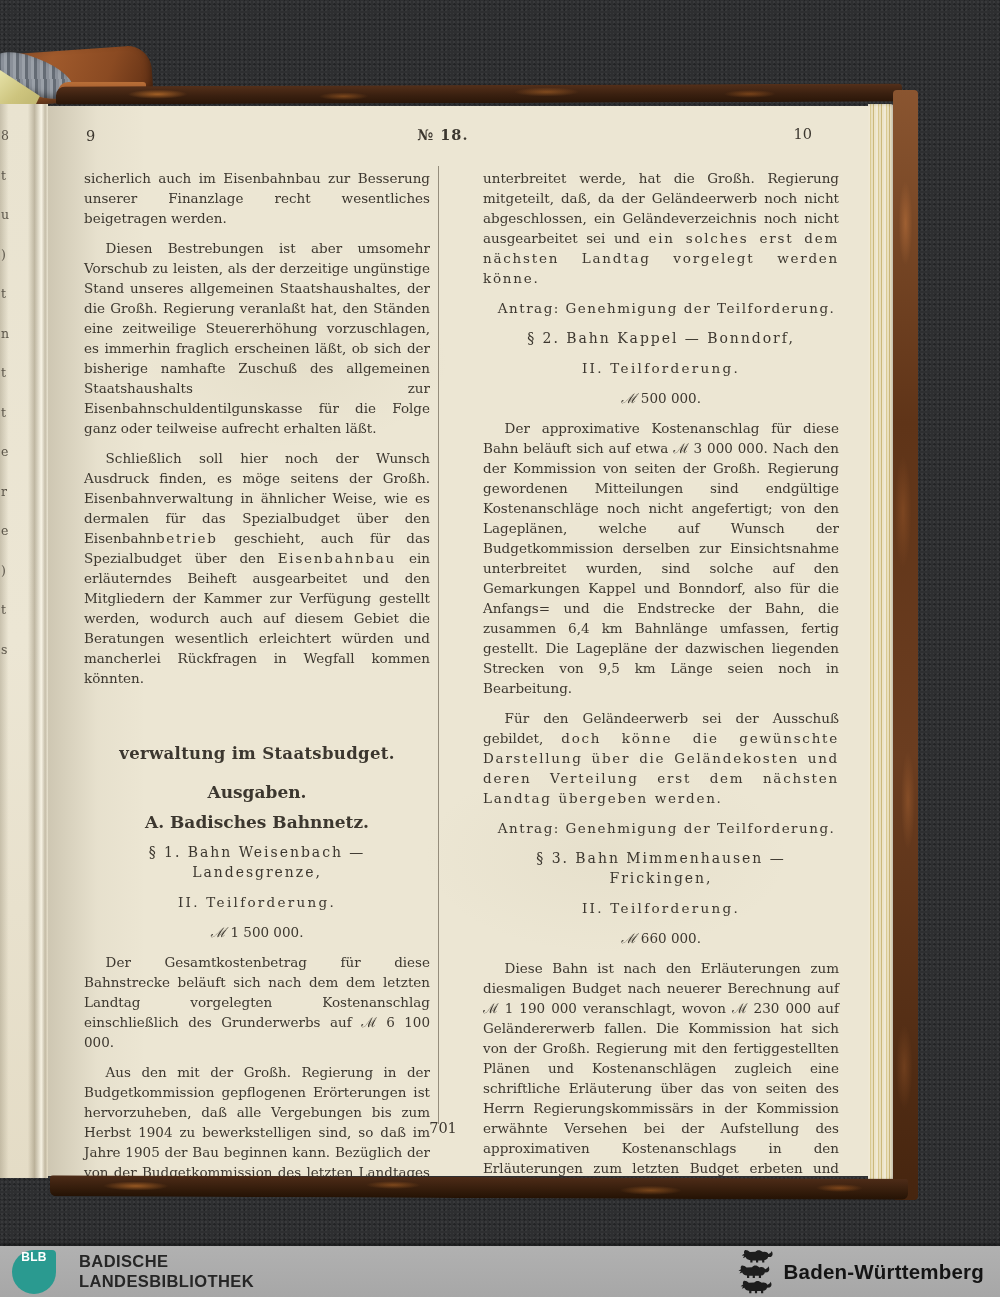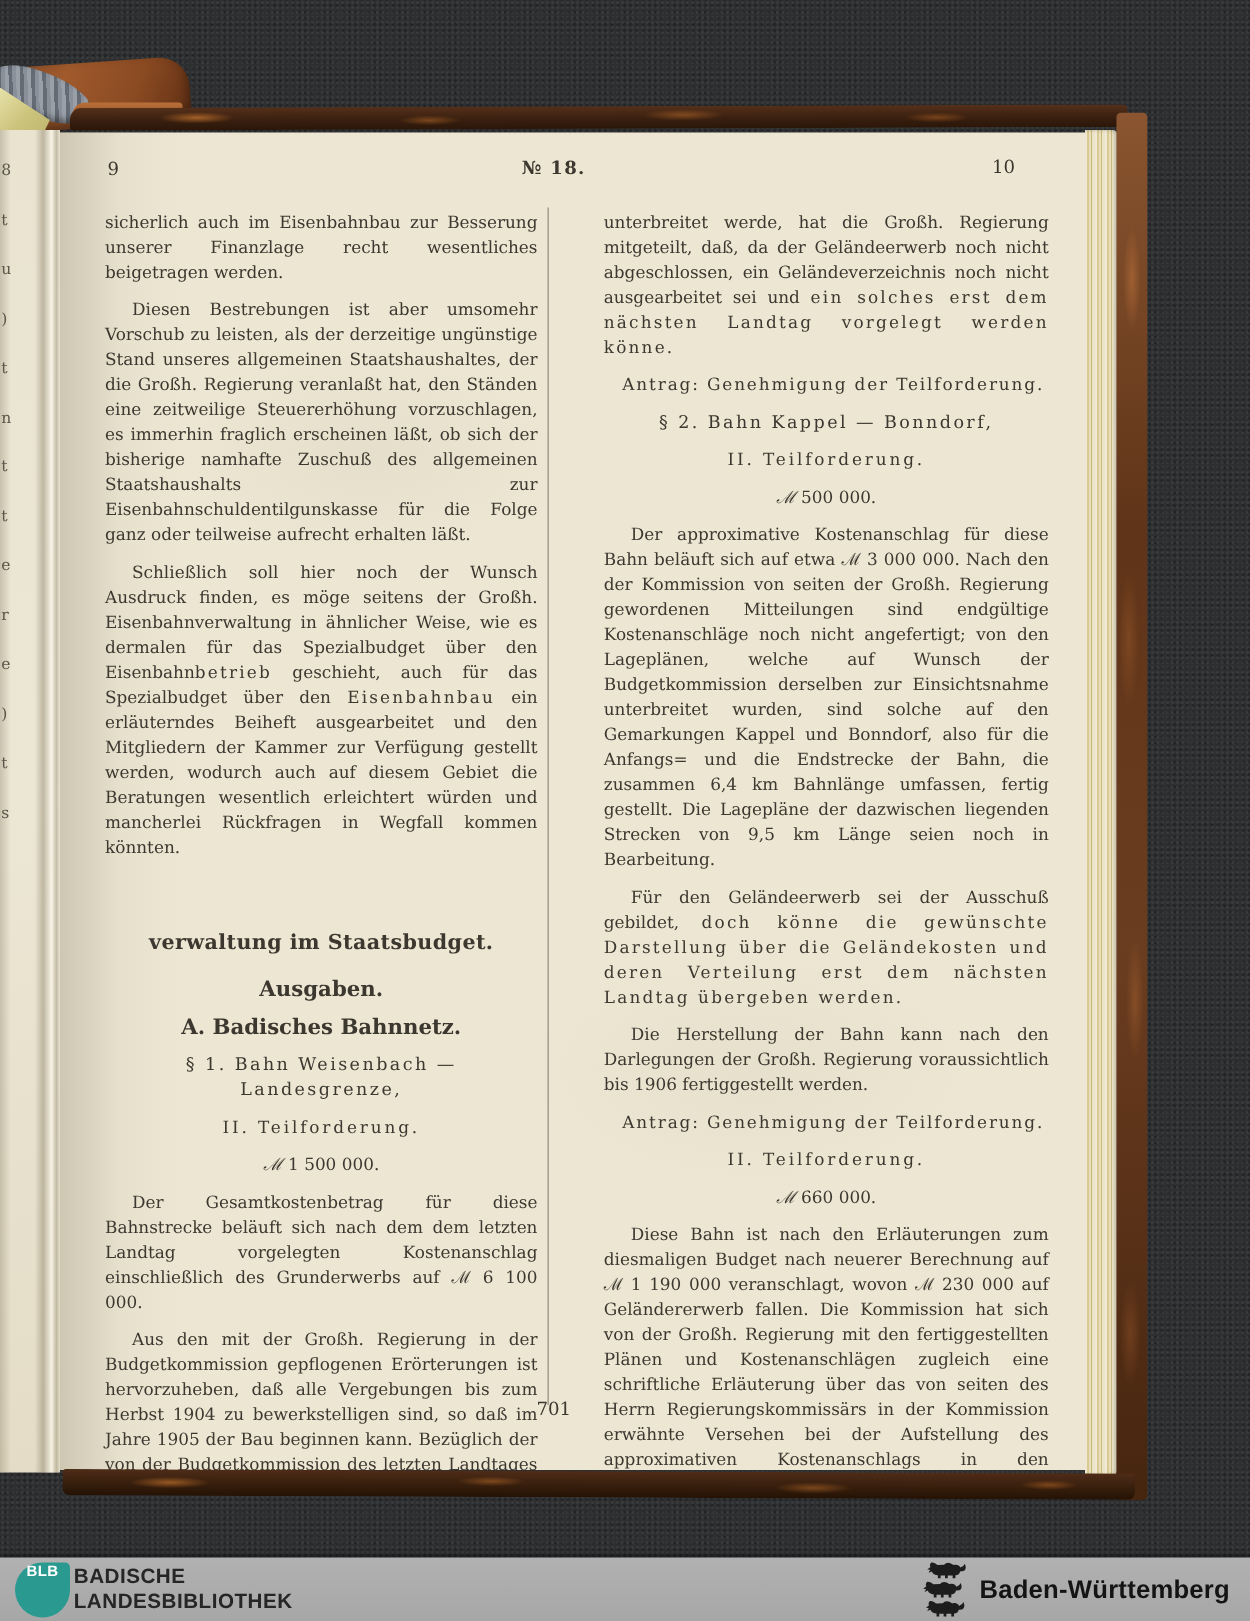--- a/index.html
+++ b/index.html
@@ -141,21 +141,21 @@
     font-family:"Liberation Sans","DejaVu Sans",sans-serif;
     box-shadow:0 -3px 4px rgba(0,0,0,.35);
   }
   .blb-badge {
     width:44px; height:44px; flex:0 0 auto;
     background:#2a9a90; border-radius:50% 4px 50% 50%;
     display:flex; justify-content:center;
     color:#ffffff; font-weight:bold; font-size:12px; letter-spacing:.3px;
   }
   .lib-name {
-    margin-left:3px; font-weight:bold; font-size:16.5px; line-height:1.18;
+    margin-left:23px; font-weight:bold; font-size:16.5px; line-height:1.18;
     color:#262626; letter-spacing:.4px;
   }
   .foot-right { margin-left:auto; display:flex; align-items:center; gap:9px; padding-right:4px; }
   .lions { width:38px; height:46px; flex:0 0 auto; }
   .state-name { font-weight:bold; font-size:20.5px; color:#141414; letter-spacing:.2px; }
 </style>
 </head>
 <body>
 
 <div class="stage">
@@ -215,23 +215,23 @@
     <div class="col col-r">
       <p class="para flush"><span>unterbreitet werde, hat die Großh. Regierung mitgeteilt, daß, da der Geländeerwerb noch nicht abgeschlossen, ein Geländeverzeichnis noch nicht ausgearbeitet sei und </span><span class="sperr">ein solches erst dem nächsten Landtag vorgelegt werden könne.</span></p>
       <p class="para antrag">Antrag: Genehmigung der Teilforderung.</p>
 
       <p class="para sec-title">§ 2. Bahn Kappel — Bonndorf,</p>
       <p class="para sec-sub">II. Teilforderung.</p>
       <p class="para sec-amt"><span class="mk">ℳ</span><span> 500 000.</span></p>
 
       <p class="para">Der approximative Kostenanschlag für diese Bahn beläuft sich auf etwa ℳ 3 000 000. Nach den der Kommission von seiten der Großh. Regierung gewordenen Mitteilungen sind endgültige Kostenanschläge noch nicht angefertigt; von den Lageplänen, welche auf Wunsch der Budgetkommission derselben zur Einsichtsnahme unterbreitet wurden, sind solche auf den Gemarkungen Kappel und Bonndorf, also für die Anfangs= und die Endstrecke der Bahn, die zusammen 6,4 km Bahnlänge umfassen, fertig gestellt. Die Lagepläne der dazwischen liegenden Strecken von 9,5 km Länge seien noch in Bearbeitung.</p>
       <p class="para"><span>Für den Geländeerwerb sei der Ausschuß gebildet, </span><span class="sperr">doch könne die gewünschte Darstellung über die Geländekosten und deren Verteilung erst dem nächsten Landtag übergeben werden.</span></p>
-      <p class="para">Die Herstellung der Bahn kann nach den Darlegungen der Großh. Regierung voraussichtlich bis 1906 fertiggestellt werden.</p>
       <p class="para antrag">Antrag: Genehmigung der Teilforderung.</p>
 
+      <p class="para sec-title">§ 3. Bahn Mimmenhausen — Frickingen,</p>
       <p class="para sec-sub">II. Teilforderung.</p>
       <p class="para sec-amt"><span class="mk">ℳ</span><span> 660 000.</span></p>
 
       <p class="para">Diese Bahn ist nach den Erläuterungen zum diesmaligen Budget nach neuerer Berechnung auf ℳ 1 190 000 veranschlagt, wovon ℳ 230 000 auf Geländererwerb fallen. Die Kommission hat sich von der Großh. Regierung mit den fertiggestellten Plänen und Kostenanschlägen zugleich eine schriftliche Erläuterung über das von seiten des Herrn Regierungskommissärs in der Kommission erwähnte Versehen bei der Aufstellung des approximativen Kostenanschlags in den Erläuterungen zum letzten Budget erbeten und hierauf die folgende Auskunft erhalten:</p>
 
     </div>
 
     <div class="page-num">701</div>
   </div>
 

